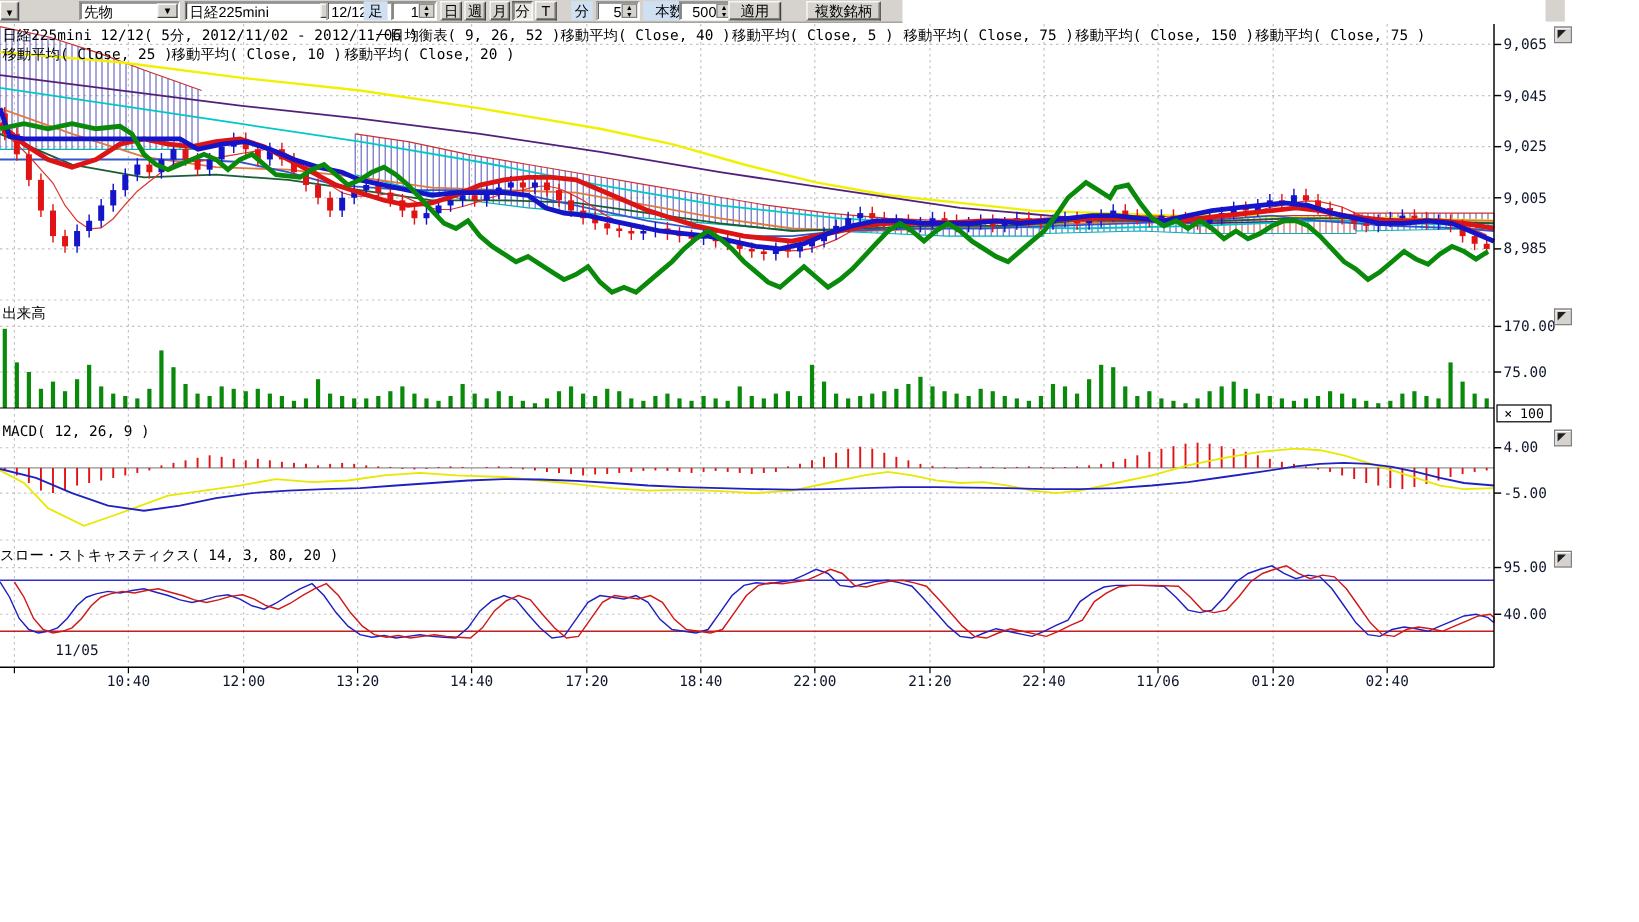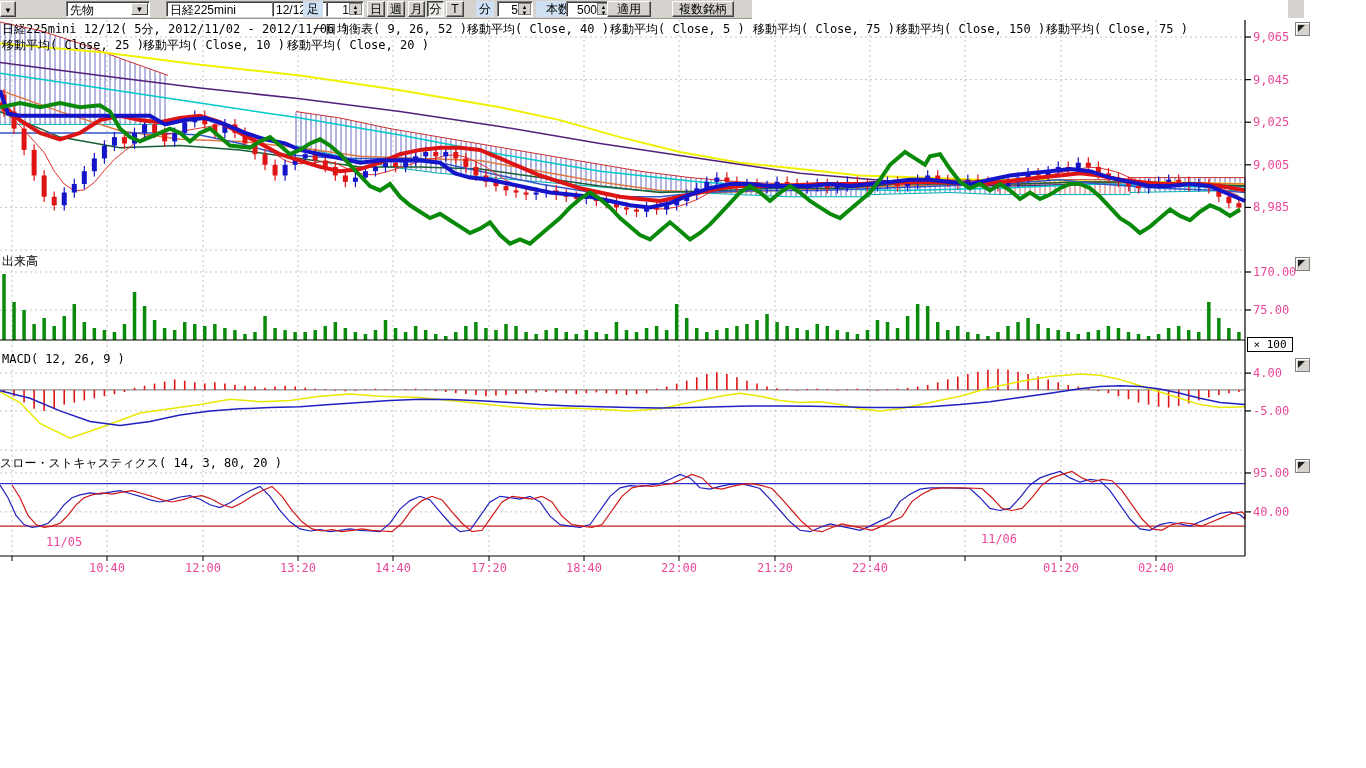--- a/index.html
+++ b/index.html
@@ -26,21 +26,21 @@
   .bluelabel{background:#cfe0f2;color:#000;text-align:center;line-height:16px;}
   .spin{background:#fff;border-top:1px solid #808080;border-left:1px solid #808080;
     border-right:1px solid #fff;border-bottom:1px solid #fff;box-shadow:inset 1px 1px 0 #404040;}
   .spin .val{position:absolute;right:14px;top:1px;}
   .spin .sb{position:absolute;right:1px;top:1px;bottom:1px;width:11px;background:#d6d3ce;
     border:1px solid #808080;font-size:6px;line-height:6px;text-align:center;color:#000;}
   
   #chart-svg{position:absolute;left:0;top:0;}
   .lab{position:absolute;font-family:"DejaVu Sans Mono", monospace;font-size:12px;color:#000;
     white-space:nowrap;}
-  .axis-lab{position:absolute;font-family:"DejaVu Sans Mono", monospace;font-size:12px;color:#ec4899;
+  .axis-lab{position:absolute;font-family:"DejaVu Sans Mono", monospace;font-size:12px;color:#0f172a;
     white-space:nowrap;}
   #mult-badge{position:absolute;left:1247px;top:337px;width:44px;height:13px;border:1px solid #000;
     background:#fff;font-family:"DejaVu Sans Mono", monospace;font-size:11px;line-height:13px;
     text-align:center;color:#000;}
   .pane-arrow{position:absolute;width:13px;height:12px;background:#d6d3ce;
     border:1px solid #808080;box-shadow:inset 1px 1px 0 #fff;}
   .pane-arrow::after{content:"";position:absolute;left:2px;top:2px;width:0;height:0;
     border-top:7px solid #202020;border-right:7px solid transparent;}
 </style>
 </head>
@@ -881,21 +881,21 @@
       <div class="axis-lab" style="left: 12px; top: 535px; transform: translateX(-6px); margin-left: 40px;">11/05</div>
       <div class="axis-lab" style="left: 107px; top: 561px; transform: translateX(-50%);">10:40</div>
       <div class="axis-lab" style="left: 203px; top: 561px; transform: translateX(-50%);">12:00</div>
       <div class="axis-lab" style="left: 298px; top: 561px; transform: translateX(-50%);">13:20</div>
       <div class="axis-lab" style="left: 393px; top: 561px; transform: translateX(-50%);">14:40</div>
       <div class="axis-lab" style="left: 489px; top: 561px; transform: translateX(-50%);">17:20</div>
       <div class="axis-lab" style="left: 584px; top: 561px; transform: translateX(-50%);">18:40</div>
       <div class="axis-lab" style="left: 679px; top: 561px; transform: translateX(-50%);">22:00</div>
       <div class="axis-lab" style="left: 775px; top: 561px; transform: translateX(-50%);">21:20</div>
       <div class="axis-lab" style="left: 870px; top: 561px; transform: translateX(-50%);">22:40</div>
-      <div class="axis-lab" style="left: 965px; top: 532px; transform: translateX(-50%); margin-left: 34px;">11/06</div>
+      <div class="axis-lab" style="left: 965px; top: 561px; transform: translateX(-50%);">11/06</div>
       <div class="axis-lab" style="left: 1061px; top: 561px; transform: translateX(-50%);">01:20</div>
       <div class="axis-lab" style="left: 1156px; top: 561px; transform: translateX(-50%);">02:40</div>
     </div>
 
   <div id="mult-badge">× 100</div>
 
   <div class="pane-arrow" style="left:1295px;top:22px"></div>
   <div class="pane-arrow" style="left:1295px;top:257px"></div>
   <div class="pane-arrow" style="left:1295px;top:358px"></div>
   <div class="pane-arrow" style="left:1295px;top:459px"></div>
@@ -905,21 +905,21 @@
 
   <div class="tb btn" style="left:0;width:16px">
     <span style="font-size:8px;line-height:14px">▼</span>
   </div>
 
   <div class="tb combo" style="left:22px;width:84px">
     <span class="txt">先物</span>
     <span class="drop">▼</span>
   </div>
 
-  <div class="tb combo" style="left:122px;width:132px">
+  <div class="tb combo" style="left:110px;width:132px">
     <span class="txt">日経225mini</span>
     <span class="drop">▼</span>
   </div>
 
   <div class="tb combo" style="left:228px;width:82px">
     <span class="txt">12/12</span>
     <span class="drop">▼</span>
   </div>
 
   <div class="tb bluelabel" style="left:303px;width:20px">足</div>

